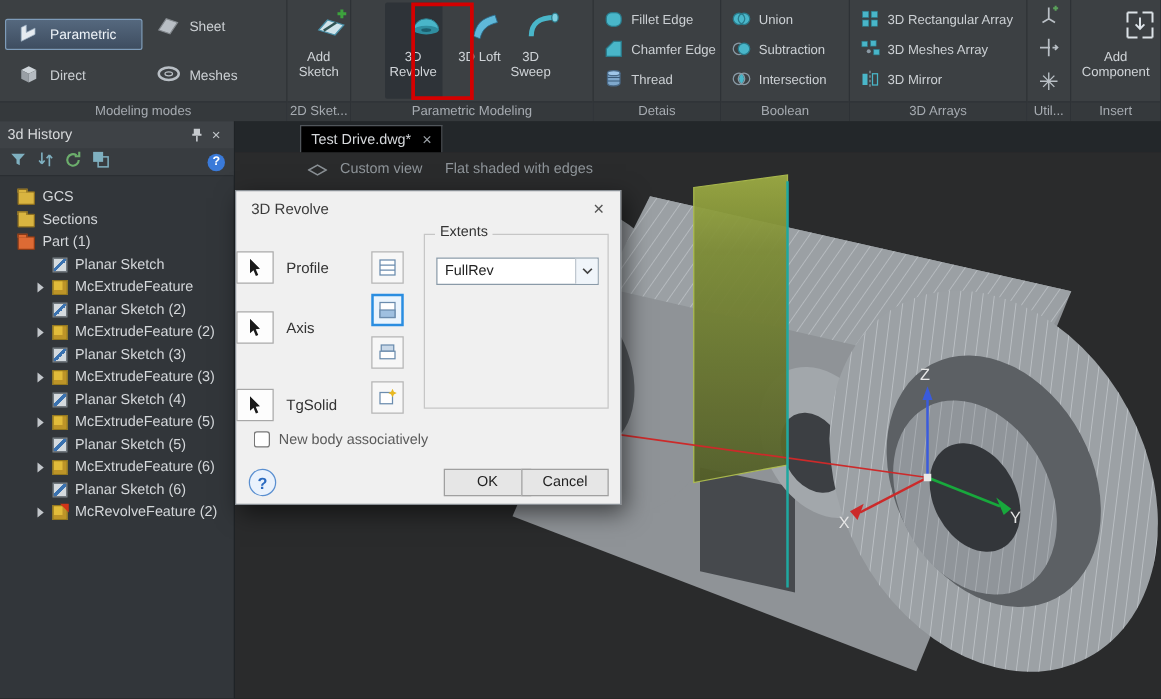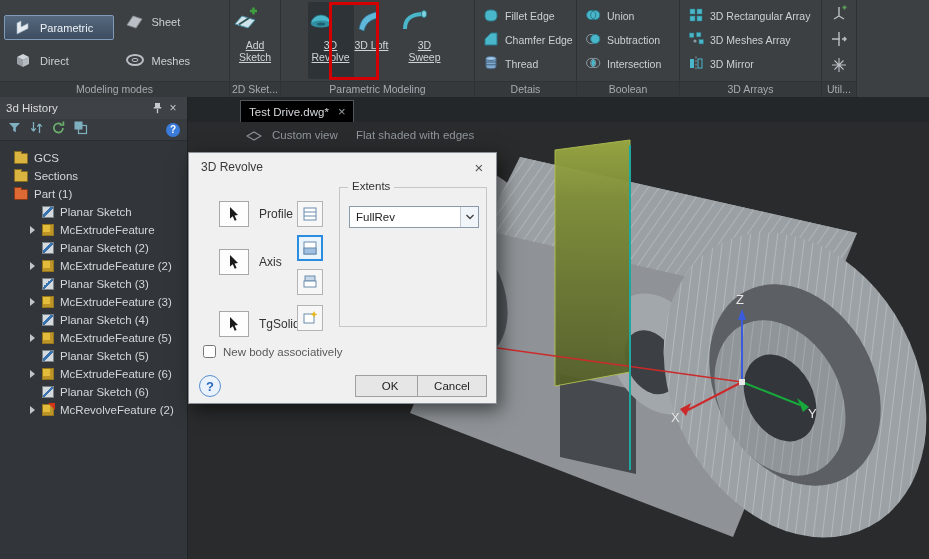--- a/index.html
+++ b/index.html
@@ -14,22 +14,22 @@
                   font-size:10.5px; color:#a6abb1; background:#35393c; border-top:1px solid #2f3337;
                   white-space:nowrap; overflow:hidden; }
 
   .mm-grid { position:absolute; top:3px; left:4px; right:4px; bottom:18px; display:grid;
              grid-template-columns:1fr 1fr; grid-template-rows:1fr 1fr; gap:2px; }
   .mm-btn { display:flex; align-items:center; gap:7px; padding-left:8px; color:#ccd0d4; font-size:11px;
             border:1px solid transparent; border-radius:2px; cursor:default; }
   .mm-btn.selected { background:linear-gradient(#55687e,#3e4d60); border-color:#7e9cba; color:#eef3f8;margin-top:12px; }
 
   .big-row { position:absolute; top:2px; left:2px; right:2px; bottom:18px; display:flex; gap:1px; justify-content:center; }
-  .big-btn { width:46px; display:flex; flex-direction:column; align-items:flex-start; padding-top:5px; gap:4px;
-             font-size:10.5px; line-height:1.15; color:#d0d4d8; text-align:center; border-radius:2px;text-decoration:underline; }
+  .big-btn { width:46px; display:flex; flex-direction:column; align-items:flex-end; padding-top:5px; gap:4px;
+             font-size:10.5px; line-height:1.15; color:#d0d4d8; text-align:center; border-radius:2px; }
   .big-btn.active-tool { background:#2e3338; }
 
   .row-stack { position:absolute; top:4px; left:2px; right:2px; bottom:18px; }
   .row-btn { display:flex; align-items:center; gap:6px; height:24px; padding:0 6px; font-size:10.5px;
              color:#ccd0d4; white-space:nowrap; }
 
   .util-stack { position:absolute; top:3px; left:0; right:0; bottom:18px; display:flex; flex-direction:column;
                 align-items:center; gap:3px; }
   .util-btn { width:24px; height:24px; display:flex; align-items:center; justify-content:center; }
 
@@ -79,21 +79,21 @@
   .viewport { position:absolute; left:188px; top:122px; width:741px; height:437px; background:#2a2b2c; overflow:hidden; }
   .vp-label { position:absolute; top:7px; font-size:11.5px; color:#8f959a; }
   .vp-icon { position:absolute; left:58px; top:6px; }
 
   
   .dialog { position:absolute; left:188px; top:152px; width:309px; height:252px; background:#f0f0f0;
             border:1px solid #8a9096; box-shadow:4px 6px 18px rgba(0,0,0,.55); z-index:40; }
   .dlg-title { height:28px; display:flex; align-items:center; padding-left:12px; font-size:12px; color:#3a3a3a; }
   .dlg-close { margin-left:auto; width:34px; height:28px; display:flex; align-items:center; justify-content:center;
                color:#555; font-size:15px; }
-  .pick-row { position:absolute; left:30px; display:flex; align-items:center; gap:10px; }
+  .pick-row { position:absolute; left:0; display:flex; align-items:center; gap:10px; }
   .pick-btn { width:30px; height:26px; background:#fdfdfd; border:1px solid #a8a8a8; display:flex;
               align-items:center; justify-content:center; }
   .pick-label { font-size:12px; color:#333; }
   .opt-btn { position:absolute; left:108px; width:26px; height:26px; background:#f7f7f7; border:1px solid #b4b4b4;
              display:flex; align-items:center; justify-content:center; }
   .opt-btn.selected { border:2px solid #2a8de0; background:#eaf4fd; }
   .groupbox { position:absolute; left:150px; top:34px; width:148px; height:140px; border:1px solid #c6c6c6; }
   .legend { position:absolute; top:-8px; left:8px; background:#f0f0f0; padding:0 4px; font-size:11.5px; color:#333; }
   .combo { position:absolute; left:9px; top:18px; width:130px; height:22px; background:#fff; border:1px solid #8a9aa8;
            display:flex; align-items:center; }
@@ -299,20 +299,32 @@
         </div>
         <div class="util-btn">
           <span><svg width="18" height="18" viewBox="0 0 18 18">
                 <path d="M9 2 v14 M2 9 h14 M4.5 4.5 l9 9 M13.5 4.5 l-9 9" stroke="#b9bfc5" stroke-width="1.1"></path>
               </svg></span>
         </div>
       </div>
       <div class="rgroup-label">Util...</div>
     </div>
 
+    <div class="rgroup" style="width:72px">
+      <div class="big-row">
+        <div class="big-btn" style="width:64px">
+          <span><svg width="26" height="26" viewBox="0 0 26 26">
+                <path d="M3 3 h8 M3 3 v8 M23 3 h-8 M23 3 v8 M3 23 h8 M3 23 v-8 M23 23 h-8 M23 23 v-8" stroke="#dde3e8" fill="none" stroke-width="1.6"></path>
+                <path d="M13 7 v9 M9.5 12.5 l3.5 3.5 3.5 -3.5" stroke="#dde3e8" fill="none" stroke-width="1.6"></path>
+              </svg></span>
+          <span>Add Component</span>
+        </div>
+      </div>
+      <div class="rgroup-label">Insert</div>
+    </div>
 
     <div class="highlight-box"></div>
   </div>
 
   <div class="tabbar">
     <div class="doc-tab">
       <span>Test Drive.dwg*</span>
       <span class="tab-close">×</span>
     </div>
   </div>

